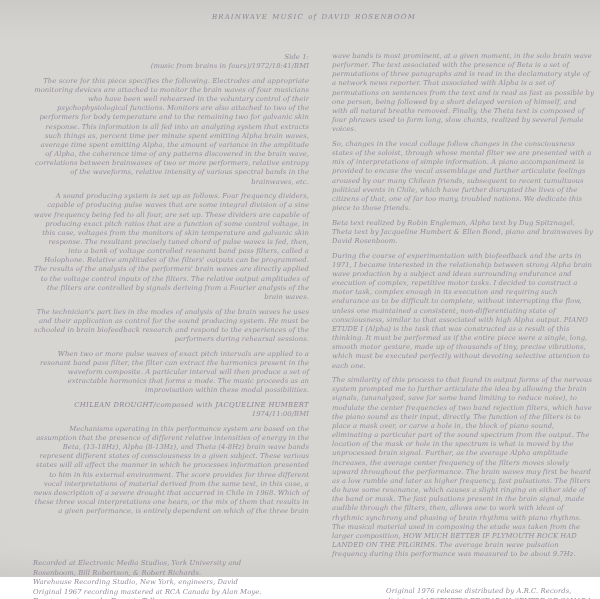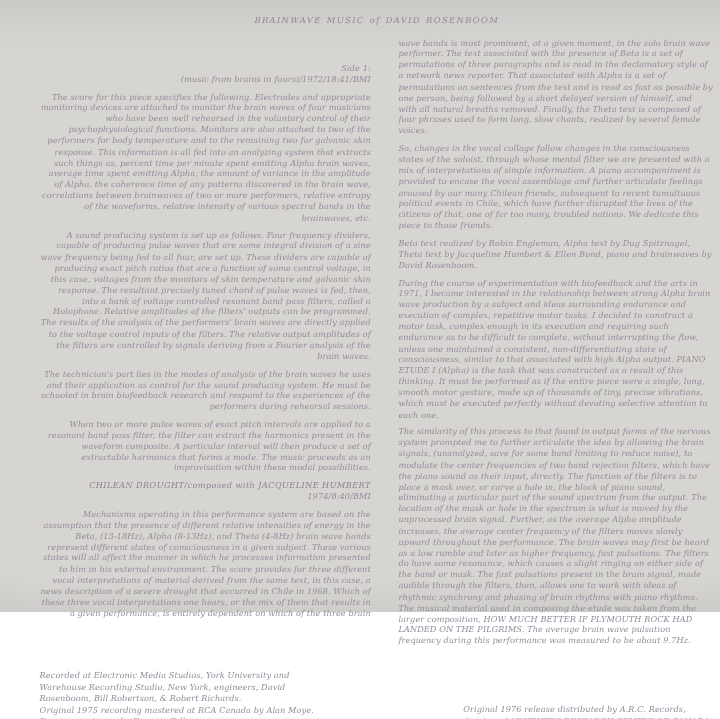--- a/index.html
+++ b/index.html
@@ -3,21 +3,21 @@
 <meta charset="utf-8">
 <style>
   html,body{margin:0;padding:0;}
   body{
     width:600px;height:599px;overflow:hidden;
     font-family:"DejaVu Serif","Liberation Serif",serif;
     font-style:italic;
     -webkit-font-smoothing:antialiased;
   }
   .page{
-    position:relative;width:600px;height:510px;
+    position:relative;width:600px;height:577px;
     background-color:#d7d5d2;
     background-image:
       linear-gradient(rgba(60,60,65,0.07), rgba(60,60,65,0.0) 42px),
       linear-gradient(to top, rgba(60,60,65,0.05), rgba(60,60,65,0.0) 28px),
       radial-gradient(ellipse 130% 110% at 50% 46%, rgba(0,0,0,0) 55%, rgba(40,40,48,0.08) 100%);
     color:#938c9a;
   }
   .header{
     position:absolute;top:13px;left:0;width:100%;
     text-align:center;
@@ -25,21 +25,21 @@
     color:#8f8896;
     transform:translateX(14px);
     white-space:nowrap;
   }
   .col{
     position:absolute;
     font-size:6.8px;line-height:9.15px;letter-spacing:0.08px;
     text-align:left;
   }
   .col-left{left:33px;top:53px;width:276px;text-align:right;}
-  .col-right{left:332px;top:32px;width:262px;font-style:italic;}
+  .col-right{left:332px;top:52px;width:262px;font-style:italic;}
   .col p{margin:0 0 5.5px 0;}
   .track-heading{margin:0 0 5.5px 0;}
   .caps{letter-spacing:0.35px;color:#8b8494;}
   .credits{
     position:absolute;
     font-size:6.8px;line-height:9.6px;letter-spacing:0.08px;
     color:#928b99;
     margin-top:40px;
   }
   .credits-left{left:33px;top:519px;width:280px;}
@@ -57,38 +57,38 @@
     <div class="track-heading">
       <div>Side 1:</div>
       <div>(music from brains in fours)/1972/18:41/BMI</div>
     </div>
     <p>The score for this piece specifies the following. Electrodes and appropriate monitoring devices are attached to monitor the brain waves of four musicians who have been well rehearsed in the voluntary control of their psychophysiological functions. Monitors are also attached to two of the performers for body temperature and to the remaining two for galvanic skin response. This information is all fed into an analyzing system that extracts such things as, percent time per minute spent emitting Alpha brain waves, average time spent emitting Alpha, the amount of variance in the amplitude of Alpha, the coherence time of any patterns discovered in the brain wave, correlations between brainwaves of two or more performers, relative entropy of the waveforms, relative intensity of various spectral bands in the brainwaves, etc.</p>
     <p>A sound producing system is set up as follows. Four frequency dividers, capable of producing pulse waves that are some integral division of a sine wave frequency being fed to all four, are set up. These dividers are capable of producing exact pitch ratios that are a function of some control voltage, in this case, voltages from the monitors of skin temperature and galvanic skin response. The resultant precisely tuned chord of pulse waves is fed, then, into a bank of voltage controlled resonant band pass filters, called a Holophone. Relative amplitudes of the filters' outputs can be programmed. The results of the analysis of the performers' brain waves are directly applied to the voltage control inputs of the filters. The relative output amplitudes of the filters are controlled by signals deriving from a Fourier analysis of the brain waves.</p>
     <p>The technician's part lies in the modes of analysis of the brain waves he uses and their application as control for the sound producing system. He must be schooled in brain biofeedback research and respond to the experiences of the performers during rehearsal sessions.</p>
     <p>When two or more pulse waves of exact pitch intervals are applied to a resonant band pass filter, the filter can extract the harmonics present in the waveform composite. A particular interval will then produce a set of extractable harmonics that forms a mode. The music proceeds as an improvisation within these modal possibilities.</p>
     <div class="track-heading">
       <div class="caps">CHILEAN DROUGHT/composed with JACQUELINE HUMBERT</div>
-      <div>1974/8:40/BMI</div>
+      <div>1974/11:00/BMI</div>
     </div>
     <p>Mechanisms operating in this performance system are based on the assumption that the presence of different relative intensities of energy in the Beta, (13-18Hz), Alpha (8-13Hz), and Theta (4-8Hz) brain wave bands represent different states of consciousness in a given subject. These various states will all affect the manner in which he processes information presented to him in his external environment. The score provides for three different vocal interpretations of material derived from the same text, in this case, a news description of a severe drought that occurred in Chile in 1968. Which of these three vocal interpretations one hears, or the mix of them that results in a given performance, is entirely dependent on which of the three brain</p>
   </div>
 
   <div class="col col-right">
     <p>wave bands is most prominent, at a given moment, in the solo brain wave performer. The text associated with the presence of Beta is a set of permutations of three paragraphs and is read in the declamatory style of a network news reporter. That associated with Alpha is a set of permutations on sentences from the text and is read as fast as possible by one person, being followed by a short delayed version of himself, and with all natural breaths removed. Finally, the Theta text is composed of four phrases used to form long, slow chants, realized by several female voices.</p>
     <p>So, changes in the vocal collage follow changes in the consciousness states of the soloist, through whose mental filter we are presented with a mix of interpretations of simple information. A piano accompaniment is provided to encase the vocal assemblage and further articulate feelings aroused by our many Chilean friends, subsequent to recent tumultuous political events in Chile, which have further disrupted the lives of the citizens of that, one of far too many, troubled nations. We dedicate this piece to those friends.</p>
     <p>Beta text realized by Robin Engleman, Alpha text by Dug Spitznagel, Theta text by Jacqueline Humbert &amp; Ellen Bond, piano and brainwaves by David Rosenboom.</p>
     <p>During the course of experimentation with biofeedback and the arts in 1971, I became interested in the relationship between strong Alpha brain wave production by a subject and ideas surrounding endurance and execution of complex, repetitive motor tasks. I decided to construct a motor task, complex enough in its execution and requiring such endurance as to be difficult to complete, without interrupting the flow, unless one maintained a consistent, non-differentiating state of consciousness, similar to that associated with high Alpha output. PIANO ETUDE I (Alpha) is the task that was constructed as a result of this thinking. It must be performed as if the entire piece were a single, long, smooth motor gesture, made up of thousands of tiny, precise vibrations, which must be executed perfectly without devoting selective attention to each one.</p>
     <p>The similarity of this process to that found in output forms of the nervous system prompted me to further articulate the idea by allowing the brain signals, (unanalyzed, save for some band limiting to reduce noise), to modulate the center frequencies of two band rejection filters, which have the piano sound as their input, directly. The function of the filters is to place a mask over, or carve a hole in, the block of piano sound, eliminating a particular part of the sound spectrum from the output. The location of the mask or hole in the spectrum is what is moved by the unprocessed brain signal. Further, as the average Alpha amplitude increases, the average center frequency of the filters moves slowly upward throughout the performance. The brain waves may first be heard as a low rumble and later as higher frequency, fast pulsations. The filters do have some resonance, which causes a slight ringing on either side of the band or mask. The fast pulsations present in the brain signal, made audible through the filters, then, allows one to work with ideas of rhythmic synchrony and phasing of brain rhythms with piano rhythms. The musical material used in composing the etude was taken from the larger composition, HOW MUCH BETTER IF PLYMOUTH ROCK HAD LANDED ON THE PILGRIMS. The average brain wave pulsation frequency during this performance was measured to be about 9.7Hz.</p>
   </div>
 
   <div class="credits credits-left">
     <div>Recorded at Electronic Media Studios, York University and</div>
+    <div>Rosenboom, Bill Robertson, &amp; Robert Richards.</div>
     <div>Warehouse Recording Studio, New York, engineers, David</div>
-    <div>Rosenboom, Bill Robertson, &amp; Robert Richards.</div>
-    <div>Original 1975 recording mastered at RCA Canada by Alan Moye.</div>
+    <div>Original 1967 recording mastered at RCA Canada by Alan Moye.</div>
     <div>Front cover image by Eugenio Tellez.</div>
     <div>Design of 2019 version by Lasse Marhaug.</div>
   </div>
 
   <div class="credits credits-right">
     <div>Original 1976 release distributed by A.R.C. Records,</div>
     <div>division of AESTHETIC RESEARCH CENTRE OF CANADA,</div>
     <div>an education and research organisation.</div>
     <div>www.blacktrufflerecords.com</div>
   </div>

